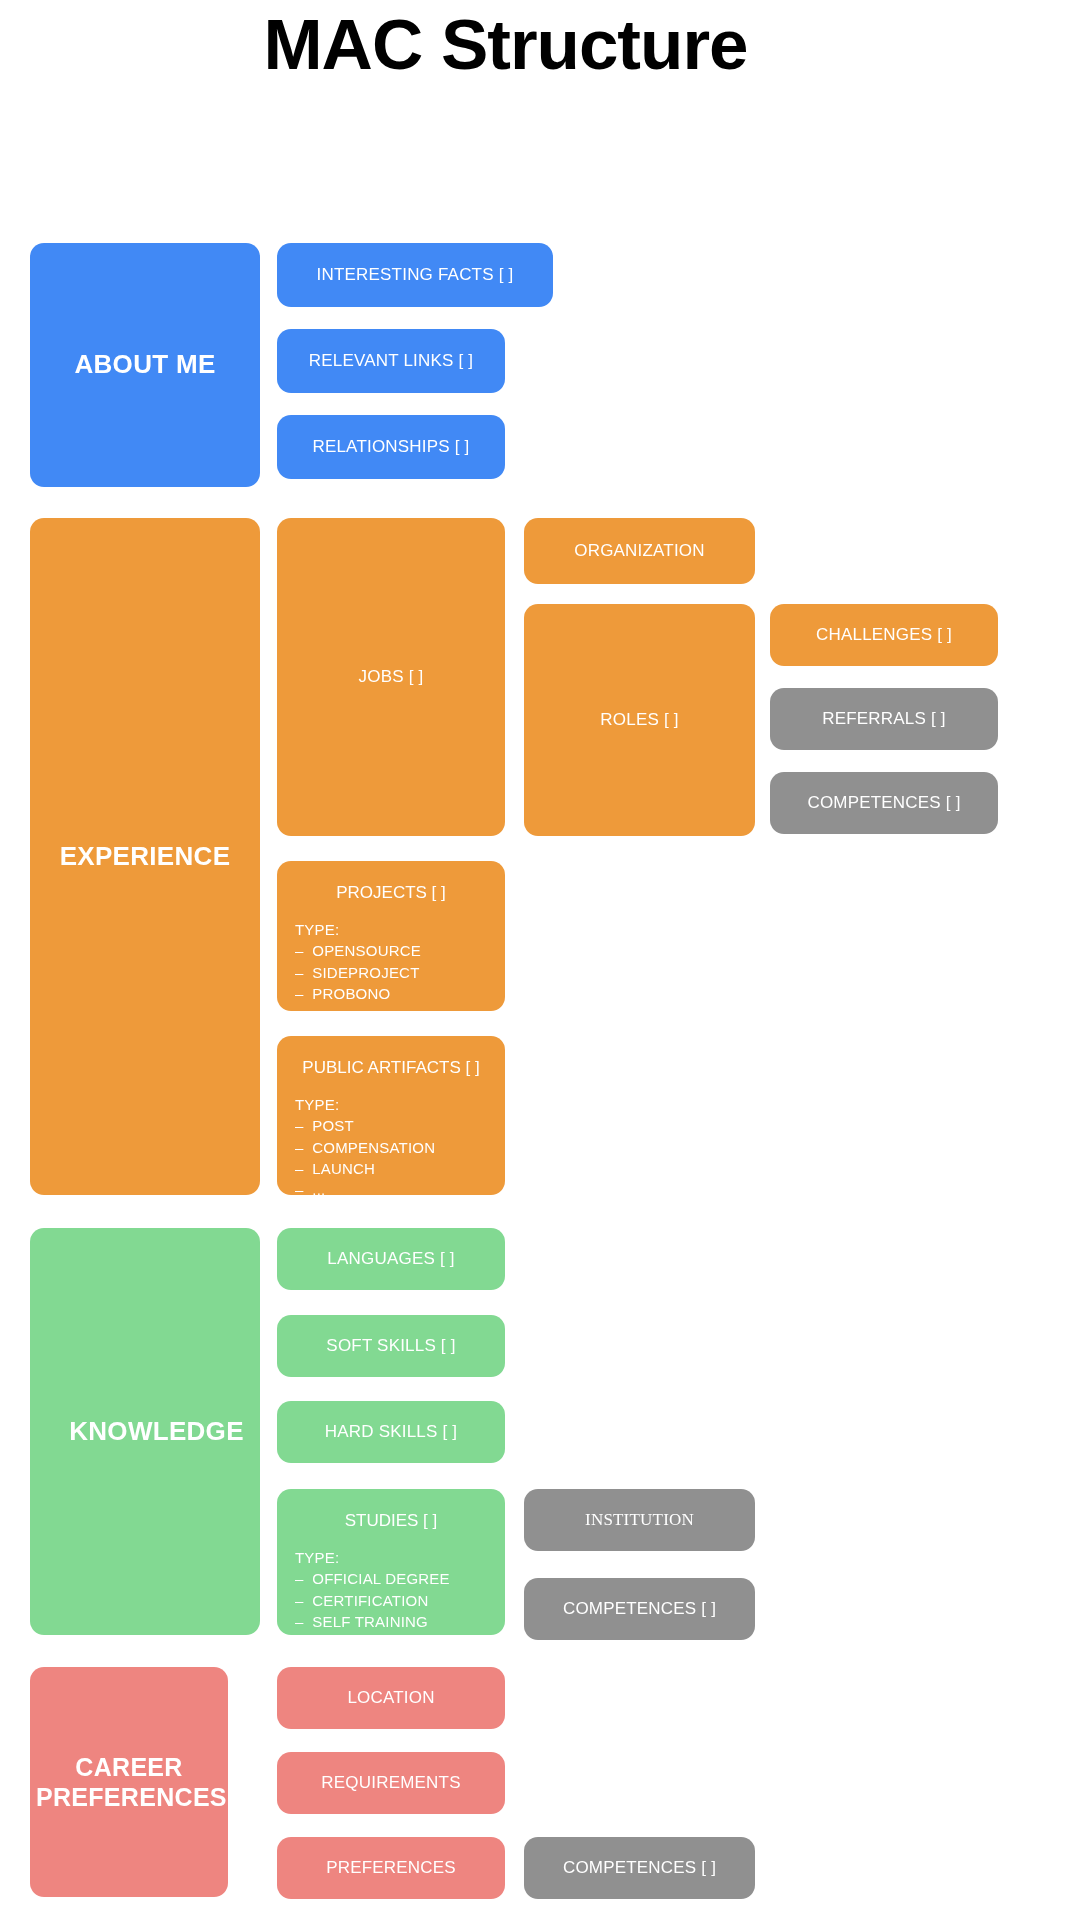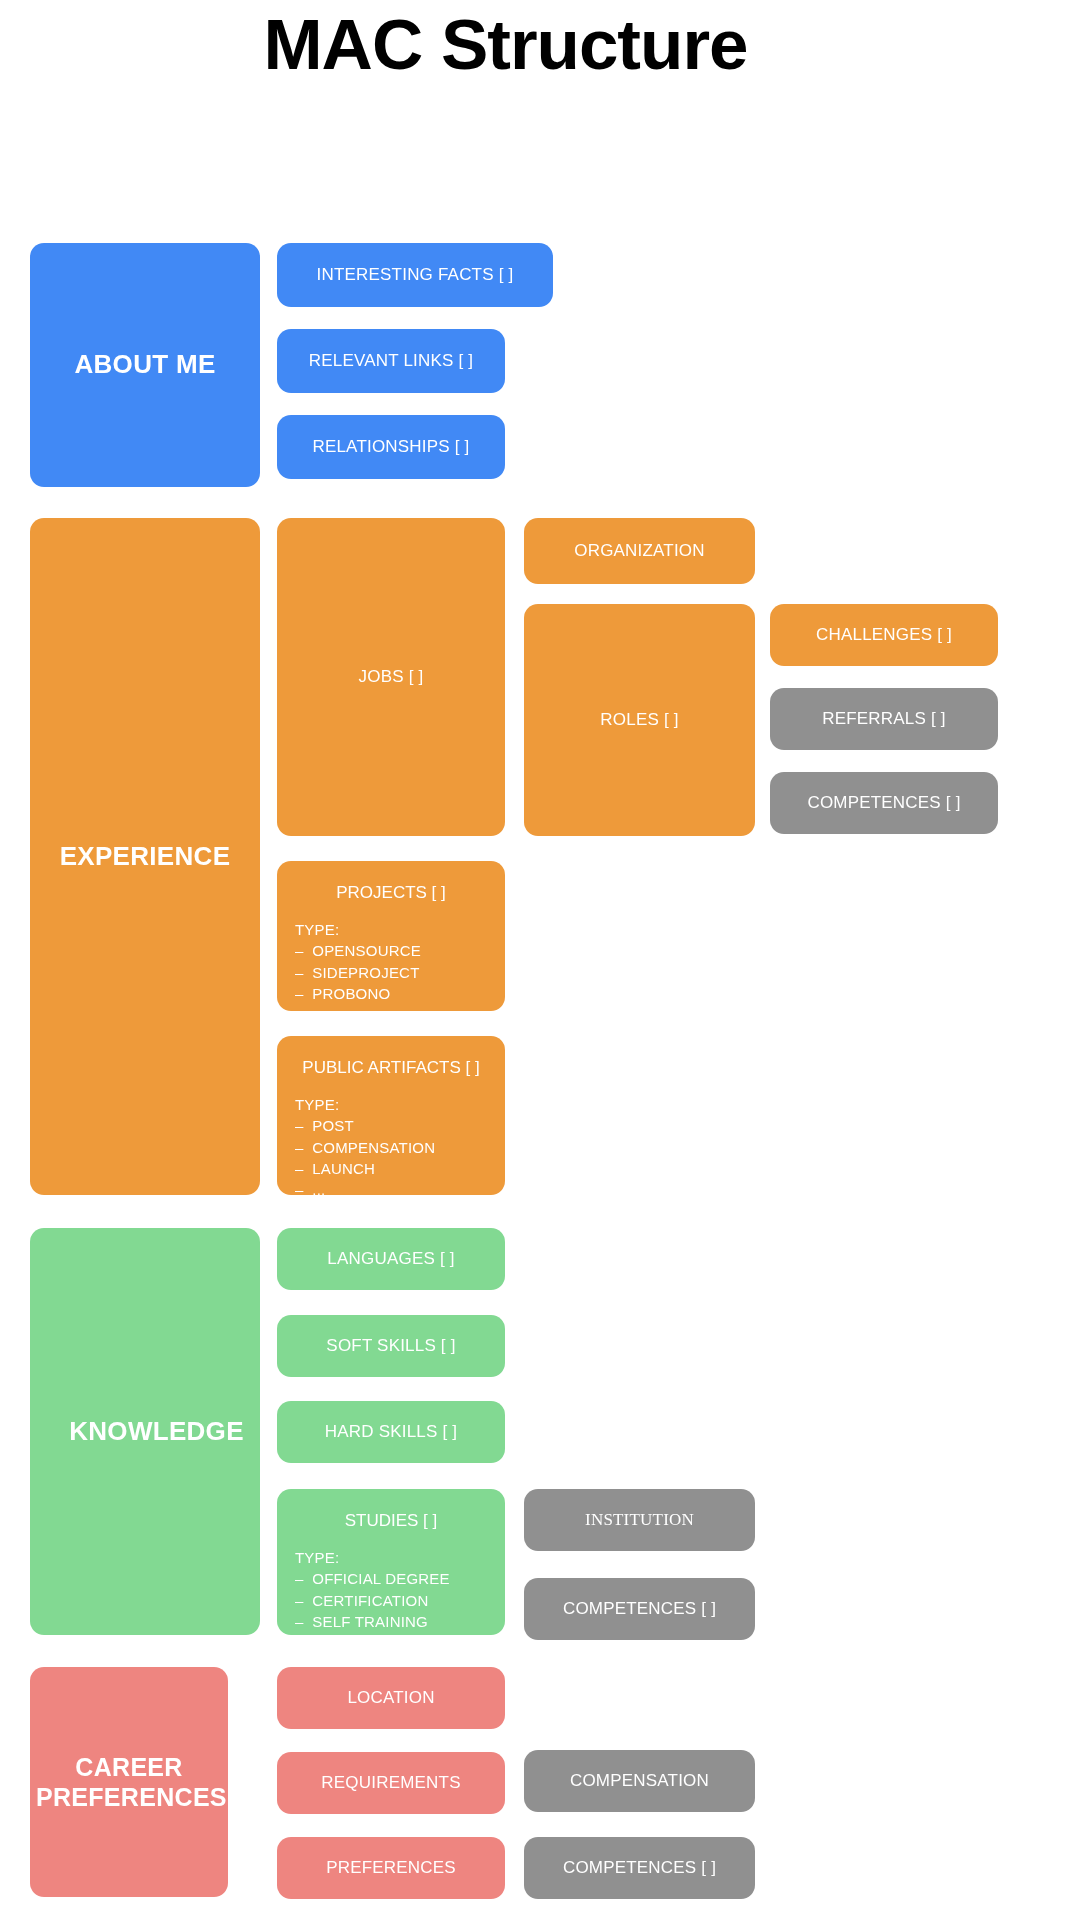--- a/index.html
+++ b/index.html
@@ -204,20 +204,17 @@
   </div>
   <div class="node leaf c-red" style="left:277px; top:1667px; width:228px; height:62px;">
     <span class="lbl">LOCATION</span>
   </div>
   <div class="node leaf c-red" style="left:277px; top:1752px; width:228px; height:62px;">
     <span class="lbl">REQUIREMENTS</span>
   </div>
   <div class="node leaf c-red" style="left:277px; top:1837px; width:228px; height:62px;">
     <span class="lbl">PREFERENCES</span>
   </div>
-  <div class="node leaf c-gray" style="left:524px; top:1750px; width:231px; height:62px;">
-    <span class="lbl">COMPENSATION</span>
-  </div>
   <div class="node leaf c-gray" style="left:524px; top:1837px; width:231px; height:62px;">
     <span class="lbl">COMPETENCES [ ]</span>
   </div>
 
 </div>
 
 </body></html>

